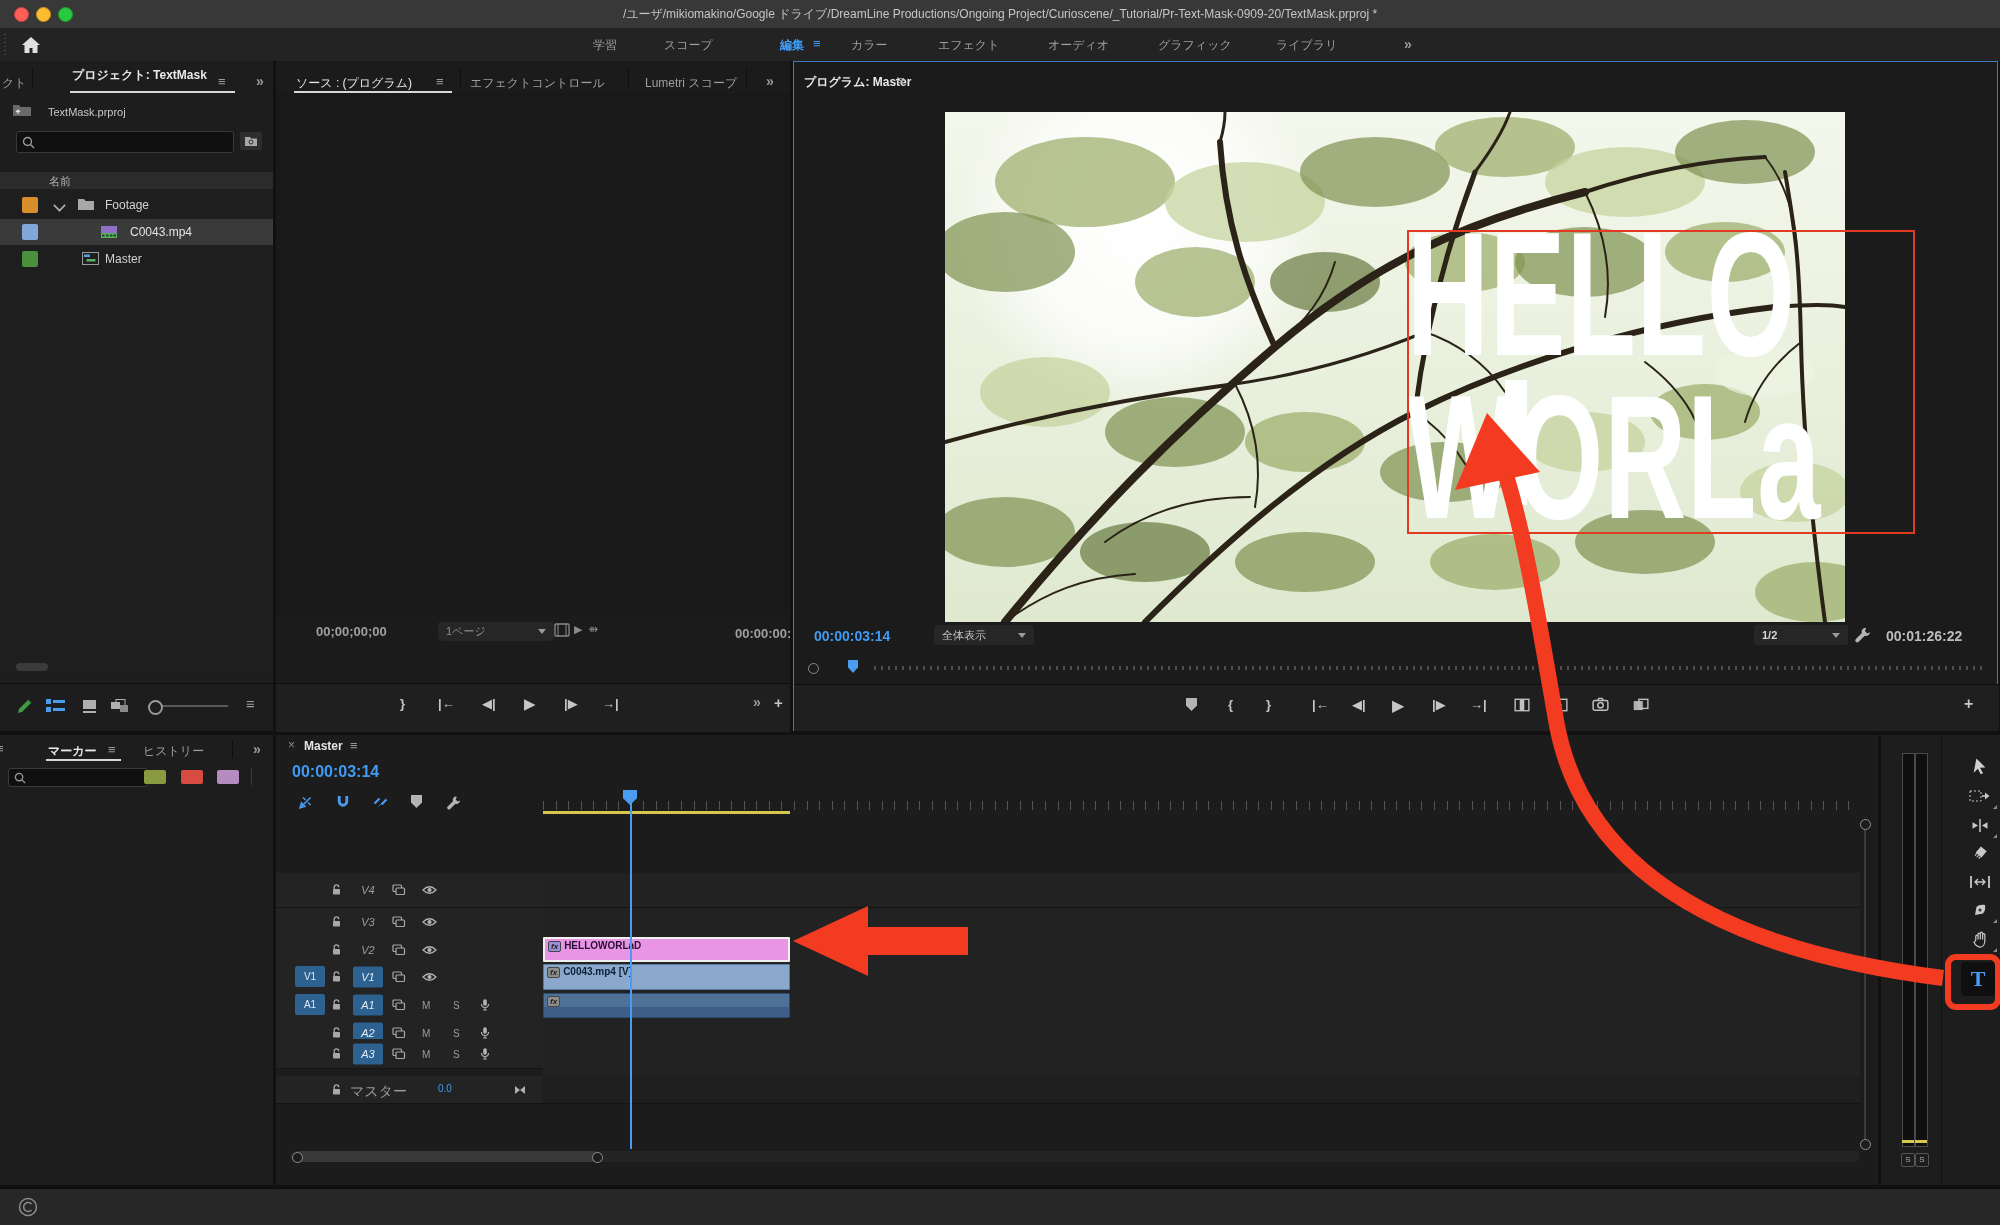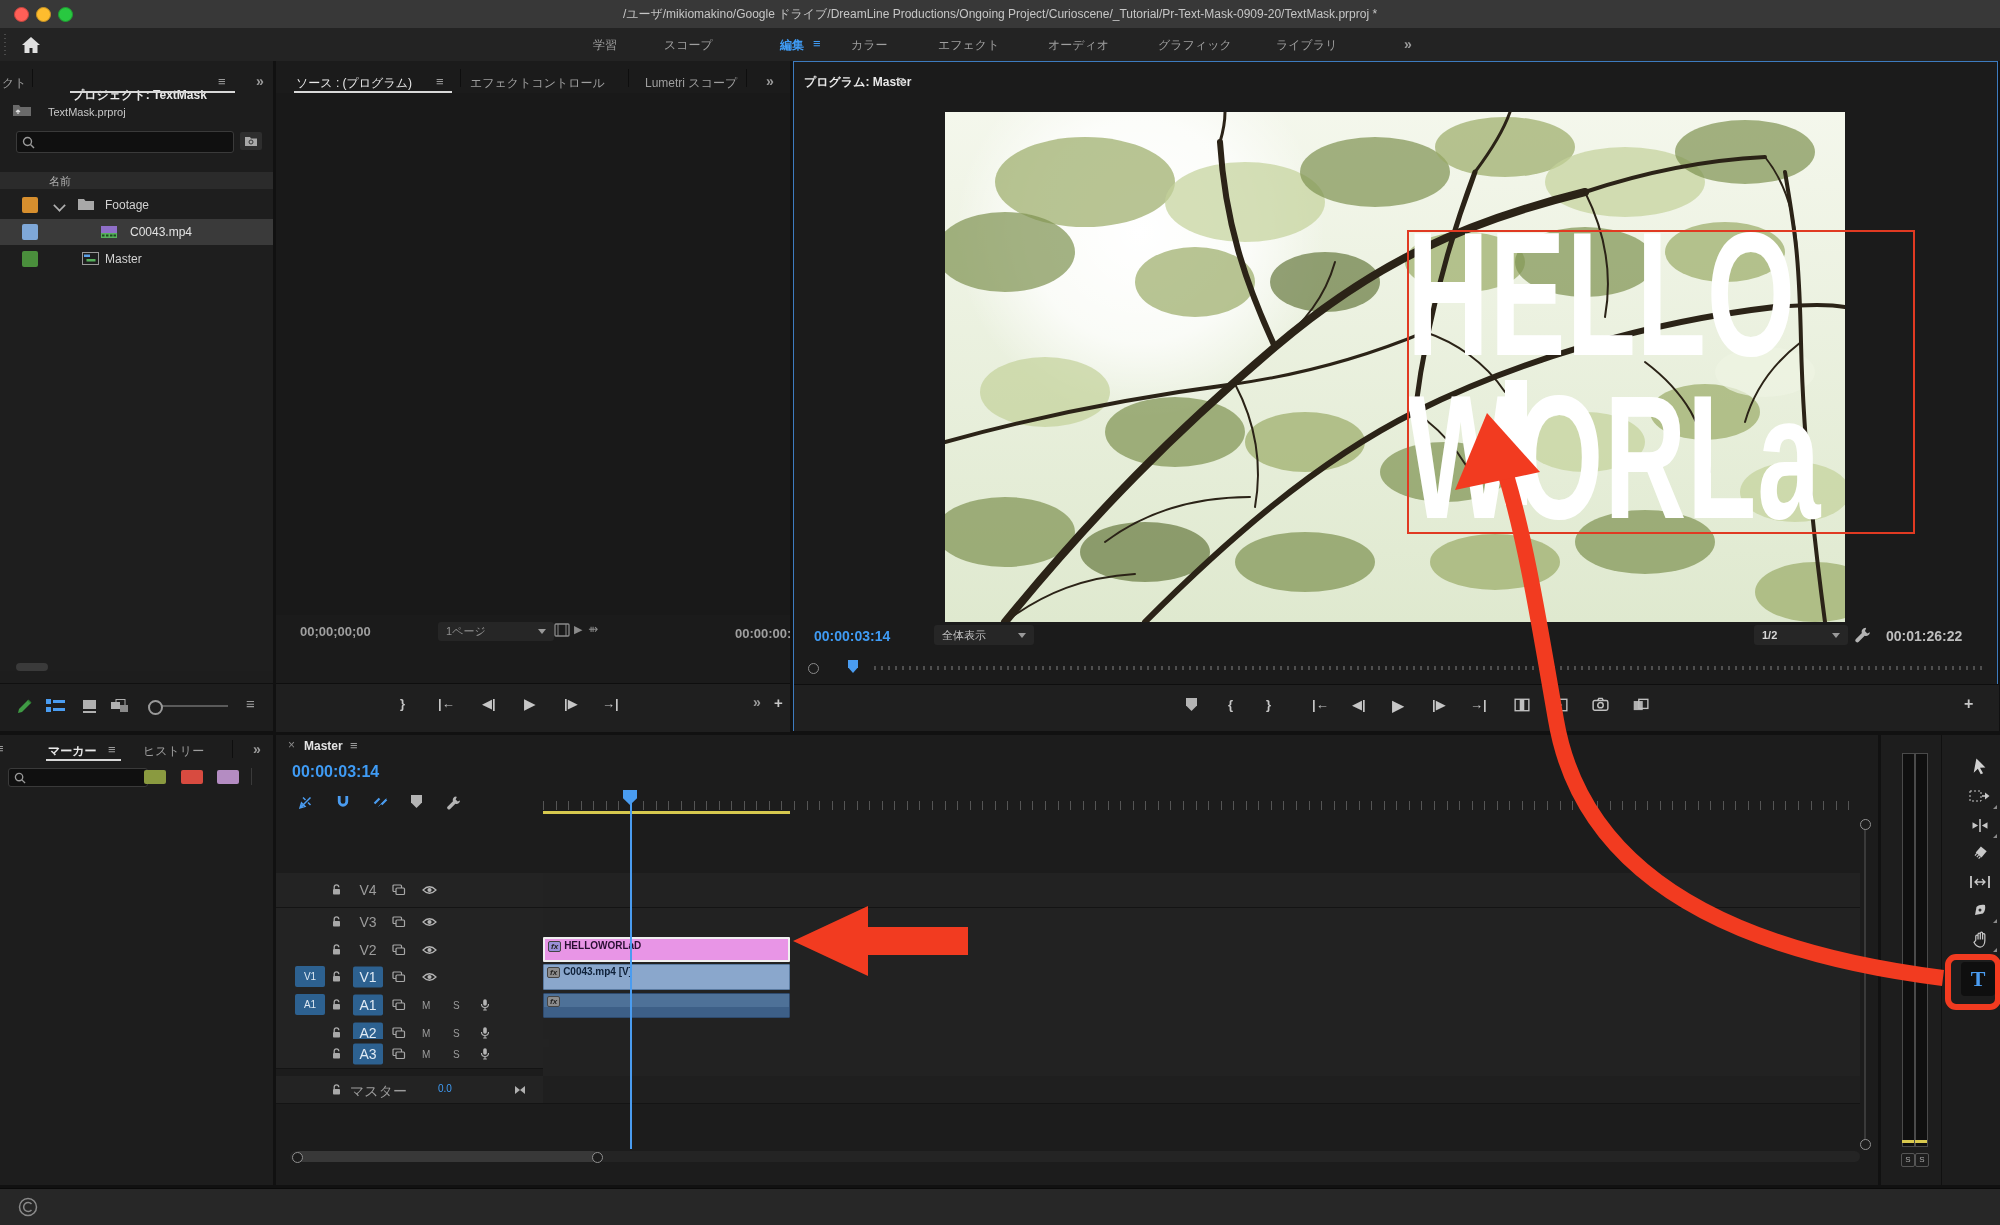--- a/index.html
+++ b/index.html
@@ -12,21 +12,21 @@
   .menu-g{color:#9a9a9a;font-size:13px;}
   .ovf{color:#9a9a9a;font-size:14px;font-weight:bold;}
   .tc-blue{color:#3f9bf4;font-weight:bold;}
   .tc-gray{color:#bdbdbd;font-weight:bold;}
   .dd{background:#131313;border-radius:3px;color:#c2c2c2;font-size:11px;display:flex;align-items:center;padding:0 8px;justify-content:space-between;}
   .chev{width:0;height:0;border-left:4px solid transparent;border-right:4px solid transparent;border-top:5px solid #9a9a9a;display:inline-block;}
   .searchbox{background:#101010;border:1px solid #3a3a3a;border-radius:3px;display:flex;align-items:center;padding:0 5px;}
   .swatch{position:absolute;border-radius:2px;}
   .trow{position:absolute;left:0;width:267px;background:#232323;border-bottom:1px solid #141414;}
   .lane{position:absolute;left:267px;width:1317px;background:#222;border-bottom:1px solid #141414;}
-  .tname{position:absolute;font-size:14px;color:#9c9c9c;width:30px;text-align:center;top:50%;transform:translateY(-50%);}
+  .tname{position:absolute;font-size:11px;color:#9c9c9c;width:30px;text-align:center;top:50%;transform:translateY(-50%);font-style:italic;}
   .bluebox{background:#2d6190;color:#dfeaf4;border-radius:2px;}
   .ic{position:absolute;top:50%;transform:translateY(-50%);}
   .mslabel{position:absolute;top:50%;transform:translateY(-50%);font-size:10px;color:#9c9c9c;}
   .clip{position:absolute;border-radius:1px;font-size:10px;font-weight:bold;overflow:hidden;white-space:nowrap;}
   .fx{display:inline-block;background:#8d8d8d;color:#222;border:1px solid #444;border-radius:2px;font-size:8px;font-style:italic;font-weight:bold;padding:0 2px;margin:2px 3px;line-height:9px;}
   .flagic{display:inline-block;width:11px;height:13px;background:#b4b4b4;clip-path:polygon(0 0,100% 0,100% 58%,50% 100%,0 58%);}
   .tbtn{color:#c6c6c6;font-size:13px;font-weight:bold;position:absolute;}
   .rl{position:absolute;top:48px;font-size:9px;color:#8e8e8e;}
   .tool{position:absolute;left:86px;width:26px;height:22px;display:flex;align-items:center;justify-content:center;}
   .corner:after{content:"";position:absolute;right:-4px;bottom:-2px;border-left:4px solid transparent;border-bottom:4px solid #8a8a8a;}
@@ -60,21 +60,21 @@
     <span class="abs ptabs" style="left:938px;top:9px;">エフェクト</span>
     <span class="abs ptabs" style="left:1048px;top:9px;">オーディオ</span>
     <span class="abs ptabs" style="left:1158px;top:9px;">グラフィック</span>
     <span class="abs ptabs" style="left:1276px;top:9px;">ライブラリ</span>
     <span class="abs ovf" style="left:1404px;top:8px;">»</span>
   </div>
 
   <div class="panel" style="left:0;top:61px;width:273px;height:670px;">
     <span class="abs ptabs" style="left:2px;top:14px;">クト</span>
     <div class="abs" style="left:32px;top:8px;width:1px;height:18px;background:#0e0e0e;"></div>
-    <span class="abs ptabs active-tab" style="left:72px;top:26px;font-weight:bold;">プロジェクト: TextMask</span>
+    <span class="abs ptabs active-tab" style="left:72px;top:6px;font-weight:bold;">プロジェクト: TextMask</span>
     <span class="abs menu-g" style="left:218px;top:13px;">≡</span>
     <div class="abs" style="left:70px;top:30px;width:165px;height:2px;background:#d8d8d8;"></div>
     <span class="abs ovf" style="left:256px;top:12px;">»</span>
 
     <div class="abs" style="left:12px;top:41px;">
       <svg width="20" height="15" viewBox="0 0 20 15">
           <path d="M1 3h6l1.5 2H19v9H1z" fill="#6a6a6a"></path>
           <path d="M6 12V8M6 8L4 10M6 8l2 2" stroke="#ddd" stroke-width="1.2" fill="none"></path>
         </svg>
     </div>
@@ -187,21 +187,21 @@
     <div class="abs" style="left:18px;top:30px;width:158px;height:2px;background:#d8d8d8;"></div>
     <div class="abs" style="left:184px;top:8px;width:1px;height:18px;background:#0e0e0e;"></div>
     <span class="abs ptabs" style="left:194px;top:14px;">エフェクトコントロール</span>
     <div class="abs" style="left:352px;top:8px;width:1px;height:18px;background:#0e0e0e;"></div>
     <span class="abs ptabs" style="left:369px;top:14px;">Lumetri スコープ</span>
     <div class="abs" style="left:470px;top:8px;width:1px;height:18px;background:#0e0e0e;"></div>
     <span class="abs ovf" style="left:490px;top:12px;">»</span>
 
     <div class="abs" style="left:0;top:32px;width:514px;height:522px;background:#191919;"></div>
 
-    <span class="abs tc-gray" style="left:24px;top:563px;font-size:13px;color:#9f9f9f;">00;00;00;00</span>
+    <span class="abs tc-gray" style="left:40px;top:563px;font-size:13px;color:#9f9f9f;">00;00;00;00</span>
     <div class="abs dd" style="left:162px;top:561px;width:100px;height:19px;background:#262626;">
       <span style="color:#8f8f8f;">1ページ</span>
         <span class="chev"></span>
     </div>
     <svg class="abs" style="left:278px;top:562px;" width="16" height="14" viewBox="0 0 16 14">
         <rect x="1" y="1" width="14" height="12" rx="1" fill="none" stroke="#8a8a8a" stroke-width="1.3"></rect>
         <path d="M4 1v12M12 1v12" stroke="#8a8a8a" stroke-width="1"></path>
       </svg>
     <span class="abs" style="left:298px;top:562px;color:#8a8a8a;font-size:11px;">▶</span>
     <span class="abs" style="left:312px;top:561px;color:#8a8a8a;font-size:12px;letter-spacing:-2px;">⇻</span>

